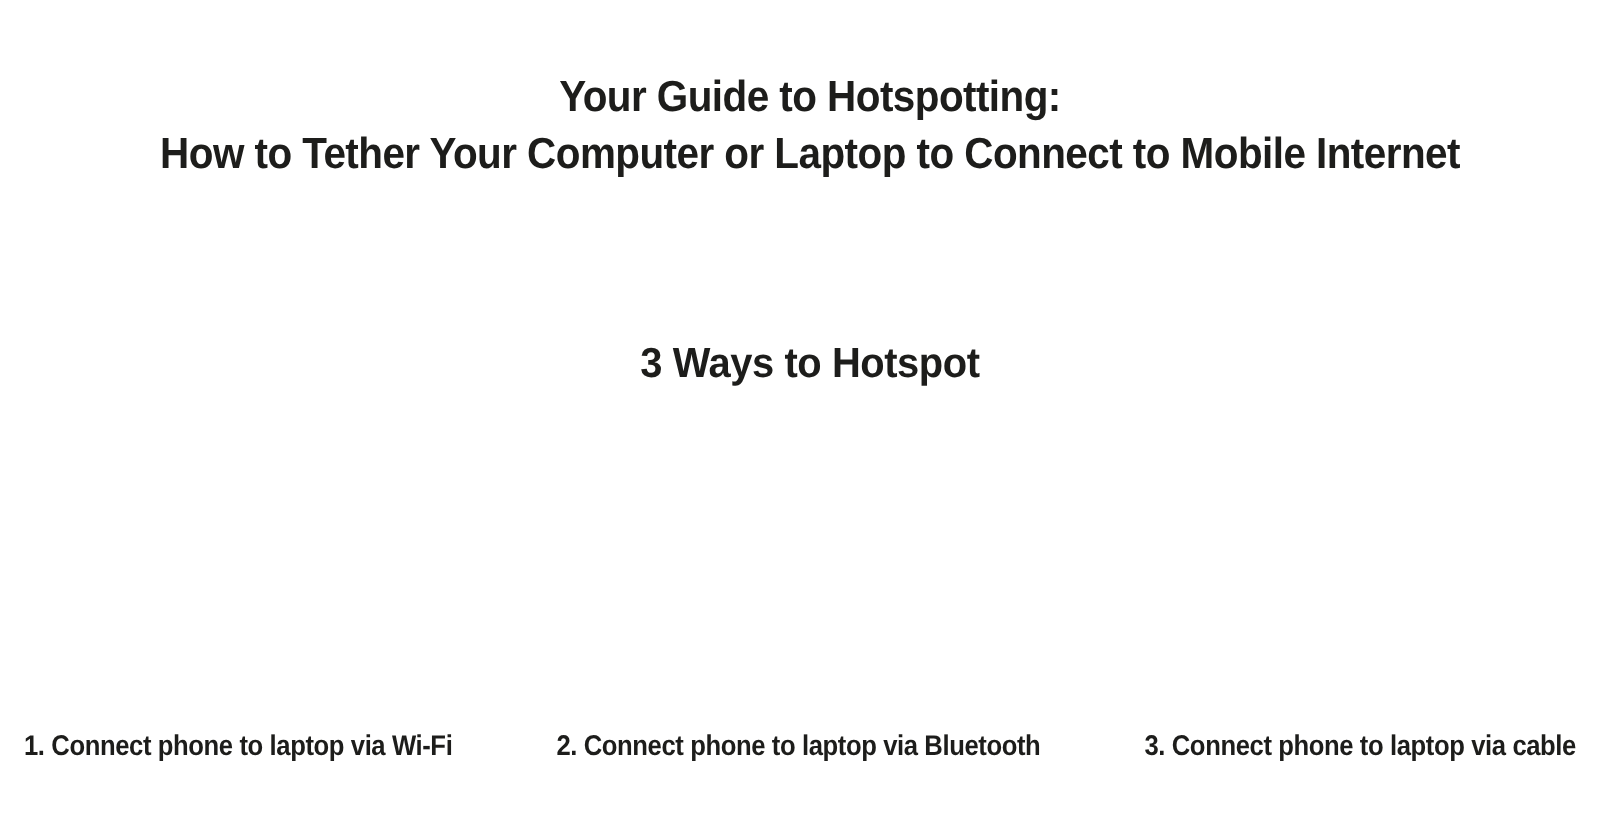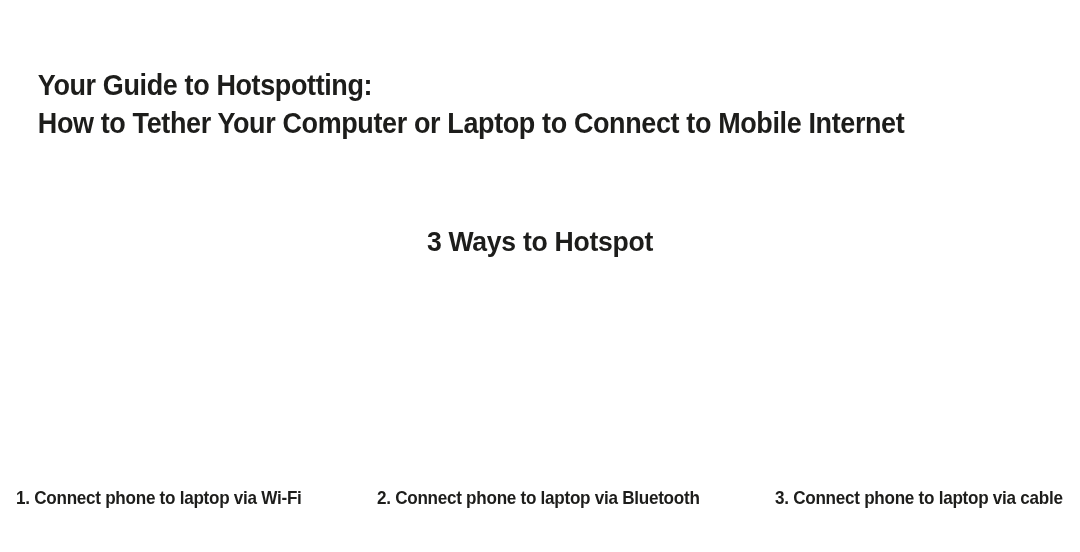--- a/index.html
+++ b/index.html
@@ -14,22 +14,21 @@
     background: #ffffff;
     overflow: hidden;
     font-family: "Liberation Sans", "DejaVu Sans", sans-serif;
     color: #1d1d1b;
   }
   .title-block {
     position: absolute;
     top: 46px;
     left: 0;
     width: 100%;
-    text-align: left;
-    margin-top: 20px;
+    text-align: center;
   }
   .title-line {
     display: block;
     font-size: 29px;
     font-weight: 700;
     line-height: 38px;
     letter-spacing: -0.4px;
     transform: scaleX(0.93);
     transform-origin: 50% 50%;
     white-space: nowrap;
@@ -44,21 +43,21 @@
     font-weight: 700;
     line-height: 36px;
     letter-spacing: -0.3px;
     transform: scaleX(0.95);
     transform-origin: 50% 50%;
     white-space: nowrap;
   }
   .methods-row {
     position: absolute;
     left: 16px;
-    right: 17px;
+    right: 29px;
     top: 484px;
     display: flex;
     justify-content: space-between;
     align-items: flex-end;
   }
   .method-label {
     font-size: 19px;
     font-weight: 700;
     line-height: 28px;
     letter-spacing: -0.3px;

